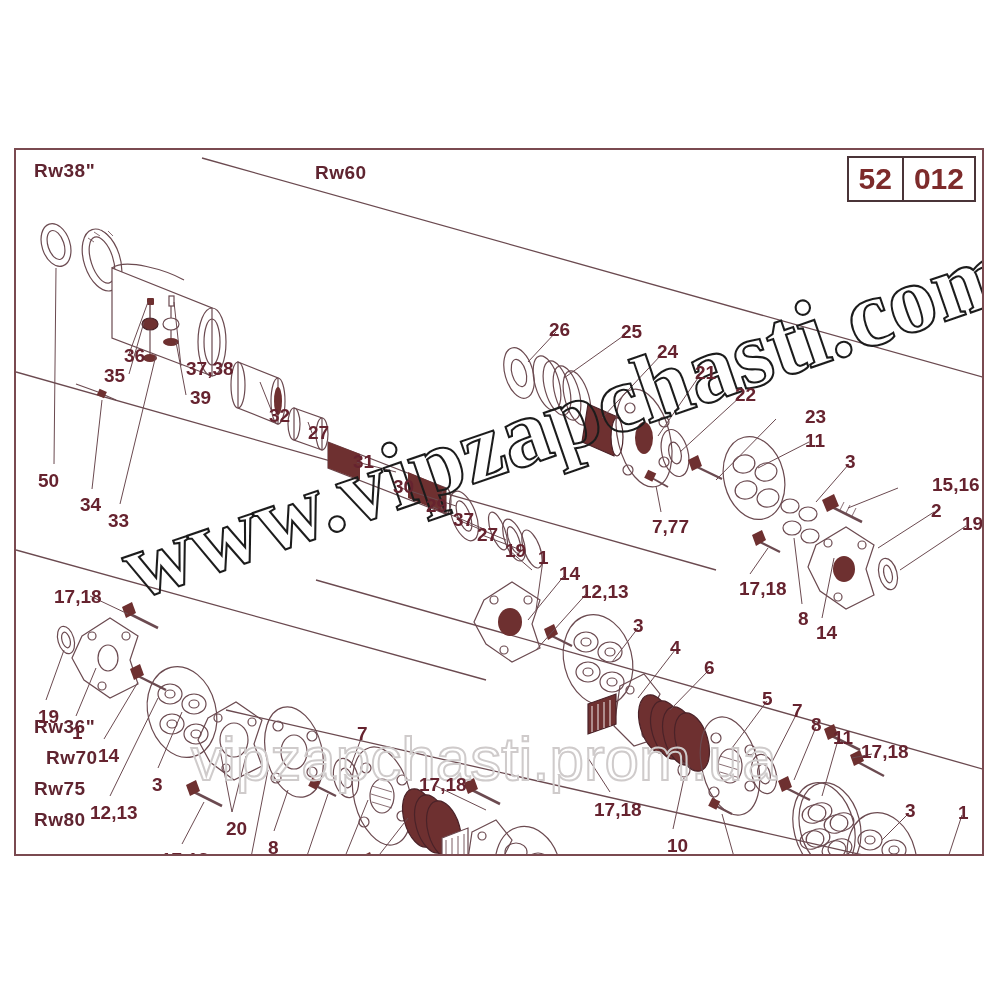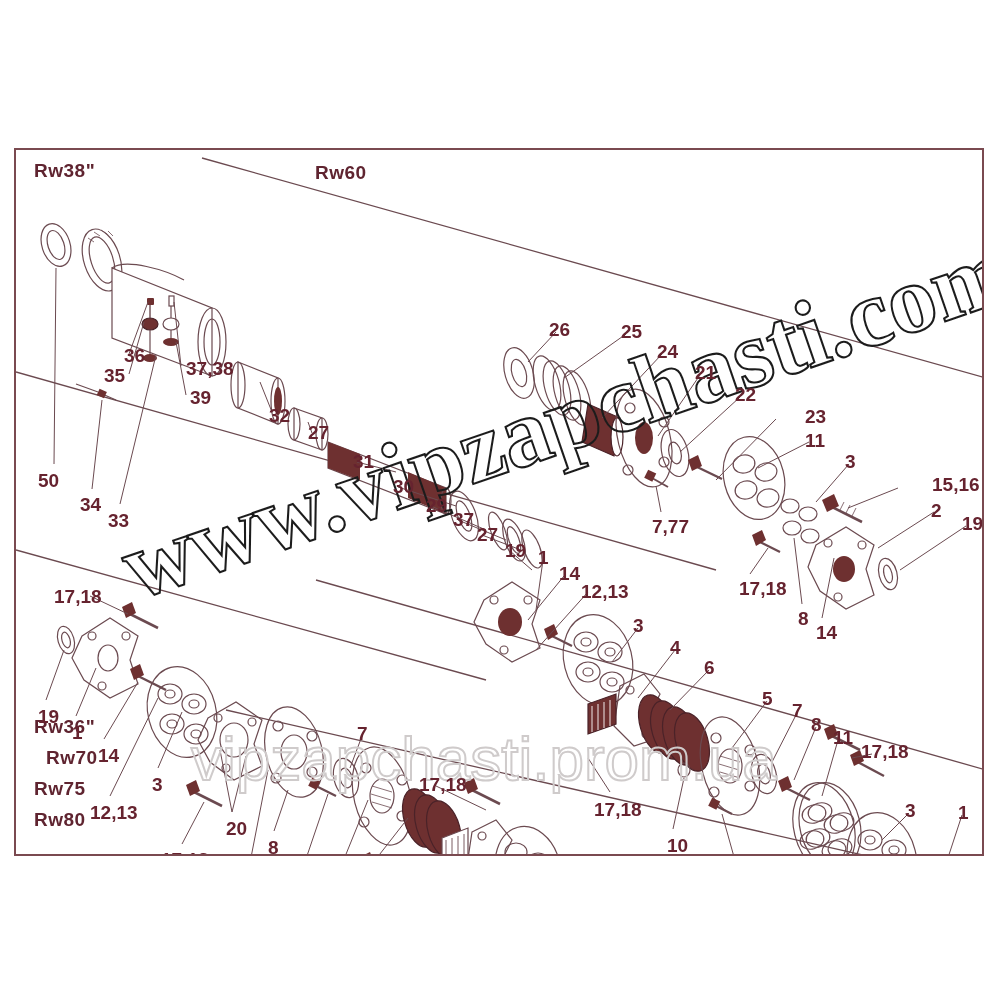--- a/index.html
+++ b/index.html
@@ -657,20 +657,24 @@
     </svg>
 
     <div class="group-label" style="left:18px;  top:10px;">Rw38"</div>
     <div class="group-label" style="left:262px; top:12px;margin-left:37px;">Rw60</div>
 
     <div class="group-label" style="left:18px; top:566px;">Rw36"</div>
     <div class="group-label" style="left:18px; top:597px;margin-left:12px;">Rw70</div>
     <div class="group-label" style="left:18px; top:628px;">Rw75</div>
     <div class="group-label" style="left:18px; top:659px;">Rw80</div>
 
+    <div id="code-box">
+      <div class="cell first">52</div>
+      <div class="cell">012</div>
+    </div>
 
     <div id="callout-layer">
         <div class="callout" style="left: 84px; top: 196px; margin-left: 24px;">36</div>
         <div class="callout" style="left: 88px; top: 216px;">35</div>
         <div class="callout" style="left: 170px; top: 209px;">37,38</div>
         <div class="callout" style="left: 174px; top: 238px;">39</div>
         <div class="callout" style="left: 22px; top: 321px;">50</div>
         <div class="callout" style="left: 64px; top: 345px;">34</div>
         <div class="callout" style="left: 92px; top: 361px;">33</div>
         <div class="callout" style="left: 253px; top: 256px;">32</div>

